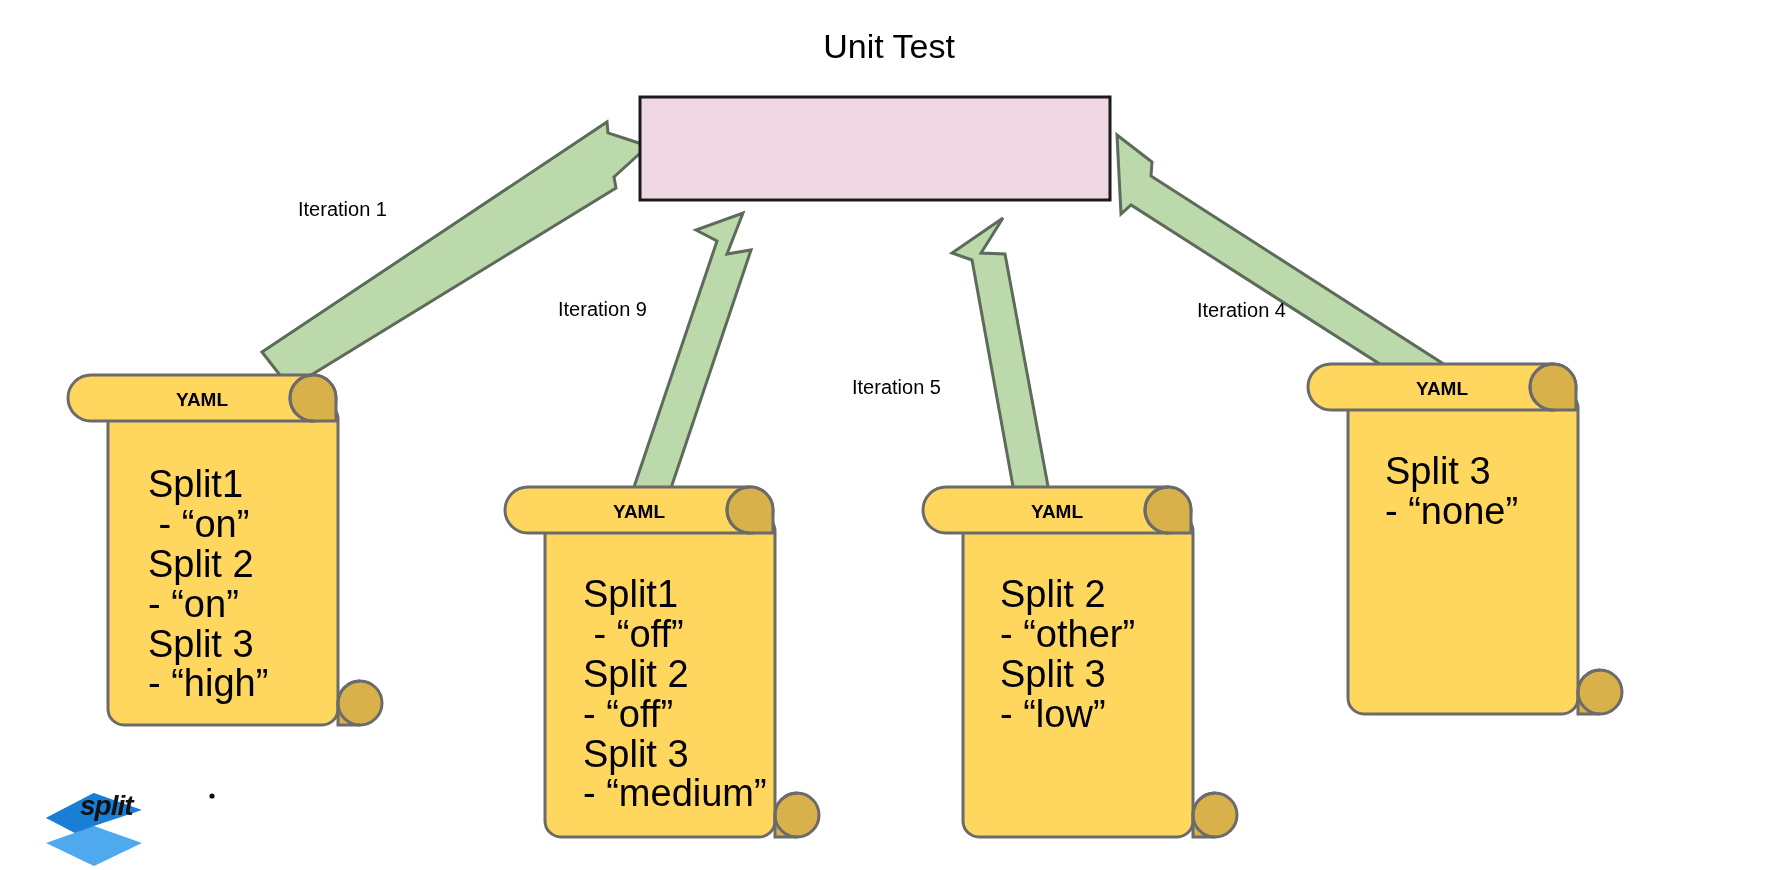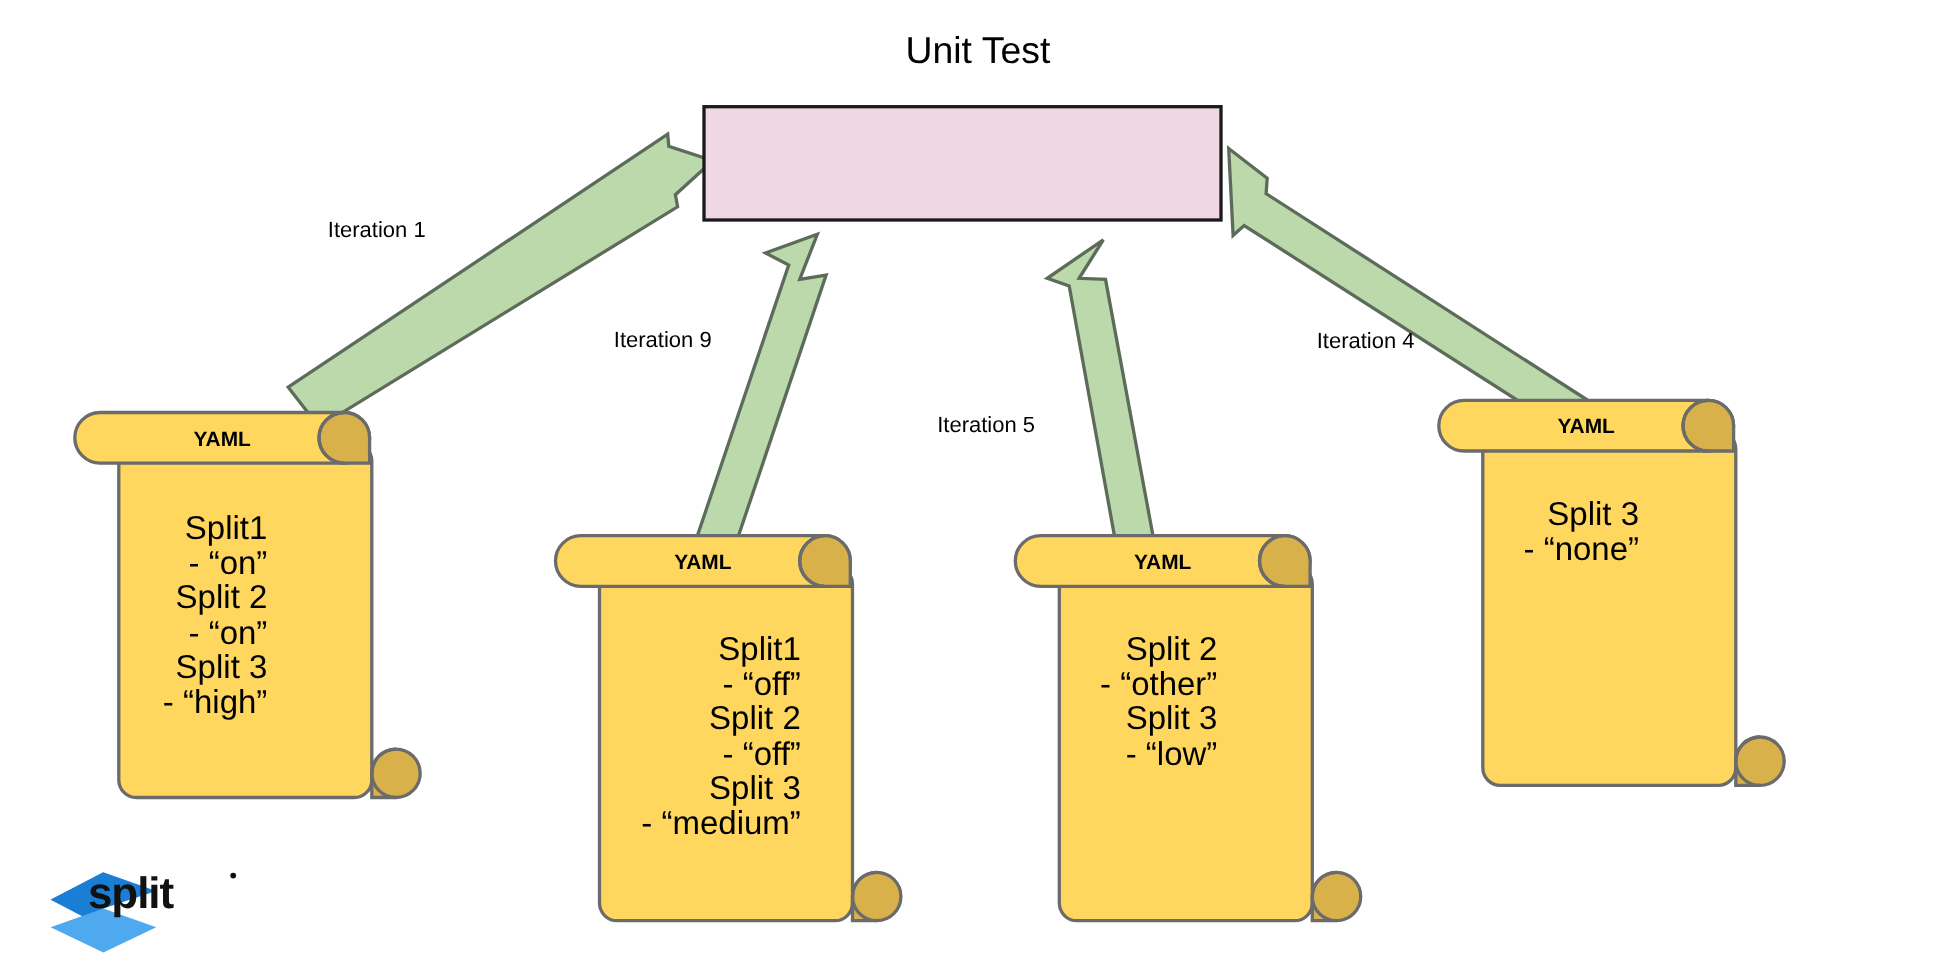--- a/index.html
+++ b/index.html
@@ -10,22 +10,22 @@
   .txt{position:absolute;white-space:pre;}
   #title{left:0;top:27px;width:1778px;text-align:center;font-size:34px;}
   #sdk-label{left:640px;top:97px;width:470px;height:103px;
              display:flex;align-items:center;justify-content:center;font-size:36px;}
   .iter{font-size:20px;}
   #iter1{left:298px;top:198px;}
   #iter2{left:558px;top:298px;}
   #iter3{left:852px;top:376px;}
   #iter4{left:1160px;top:299px;margin-left:37px;}
   .yaml-hdr{position:absolute;font-size:19px;font-weight:bold;text-align:center;}
-  .yaml-body{position:absolute;font-size:30px;line-height:1.05;white-space:pre;text-align:right;}
-  #logo-word{left:80px;top:790px;font-size:40px;font-weight:600;letter-spacing:-1px;color:#111;}
+  .yaml-body{position:absolute;font-size:38px;line-height:1.05;white-space:pre;}
+  #logo-word{left:80px;top:790px;font-size:28px;font-weight:600;letter-spacing:-1px;color:#111;font-style:italic;}
 </style>
 </head>
 <body>
 
 <div id="stage">
 
   <svg class="layer" id="arrows" viewBox="0 0 1778 870">
 
     <g>
       <path d="M 262,352 L 607,122 L 608,133 L 648,146 L 614,177 L 616,188 L 290,388 Z" fill="#bcd9ab" stroke="#5d6b5a" stroke-width="3" stroke-linejoin="miter"></path>

